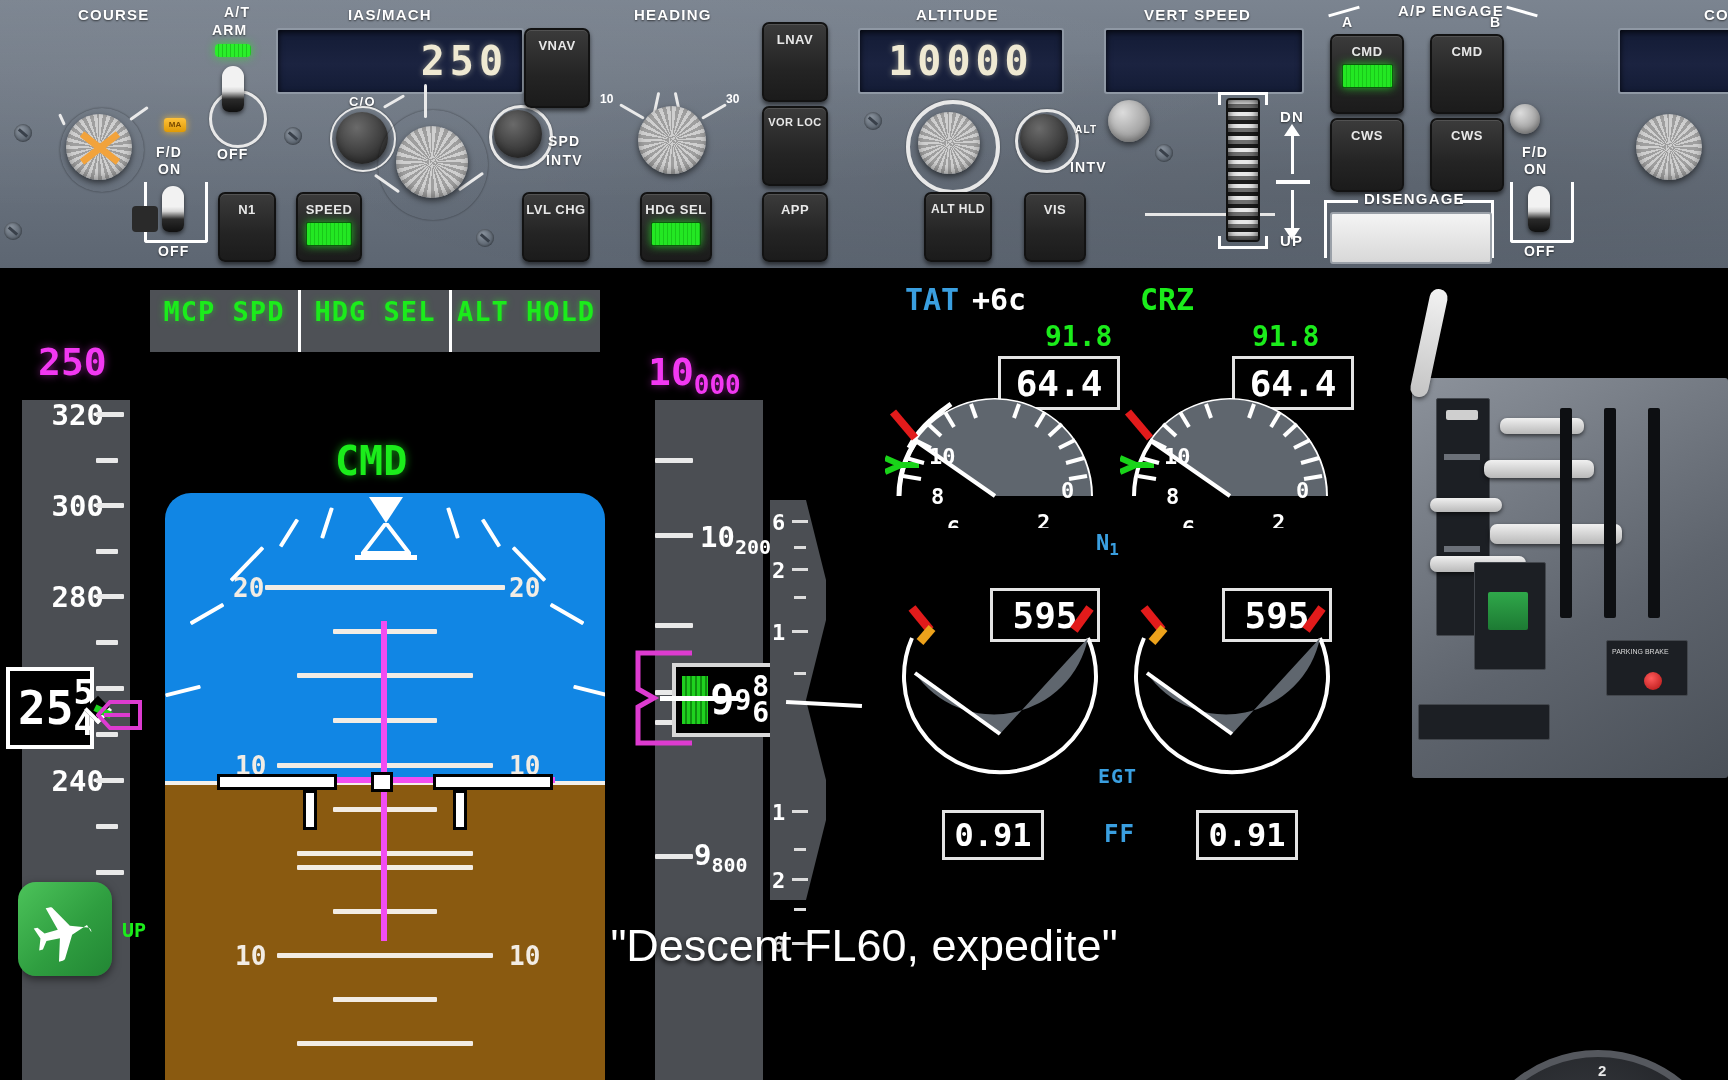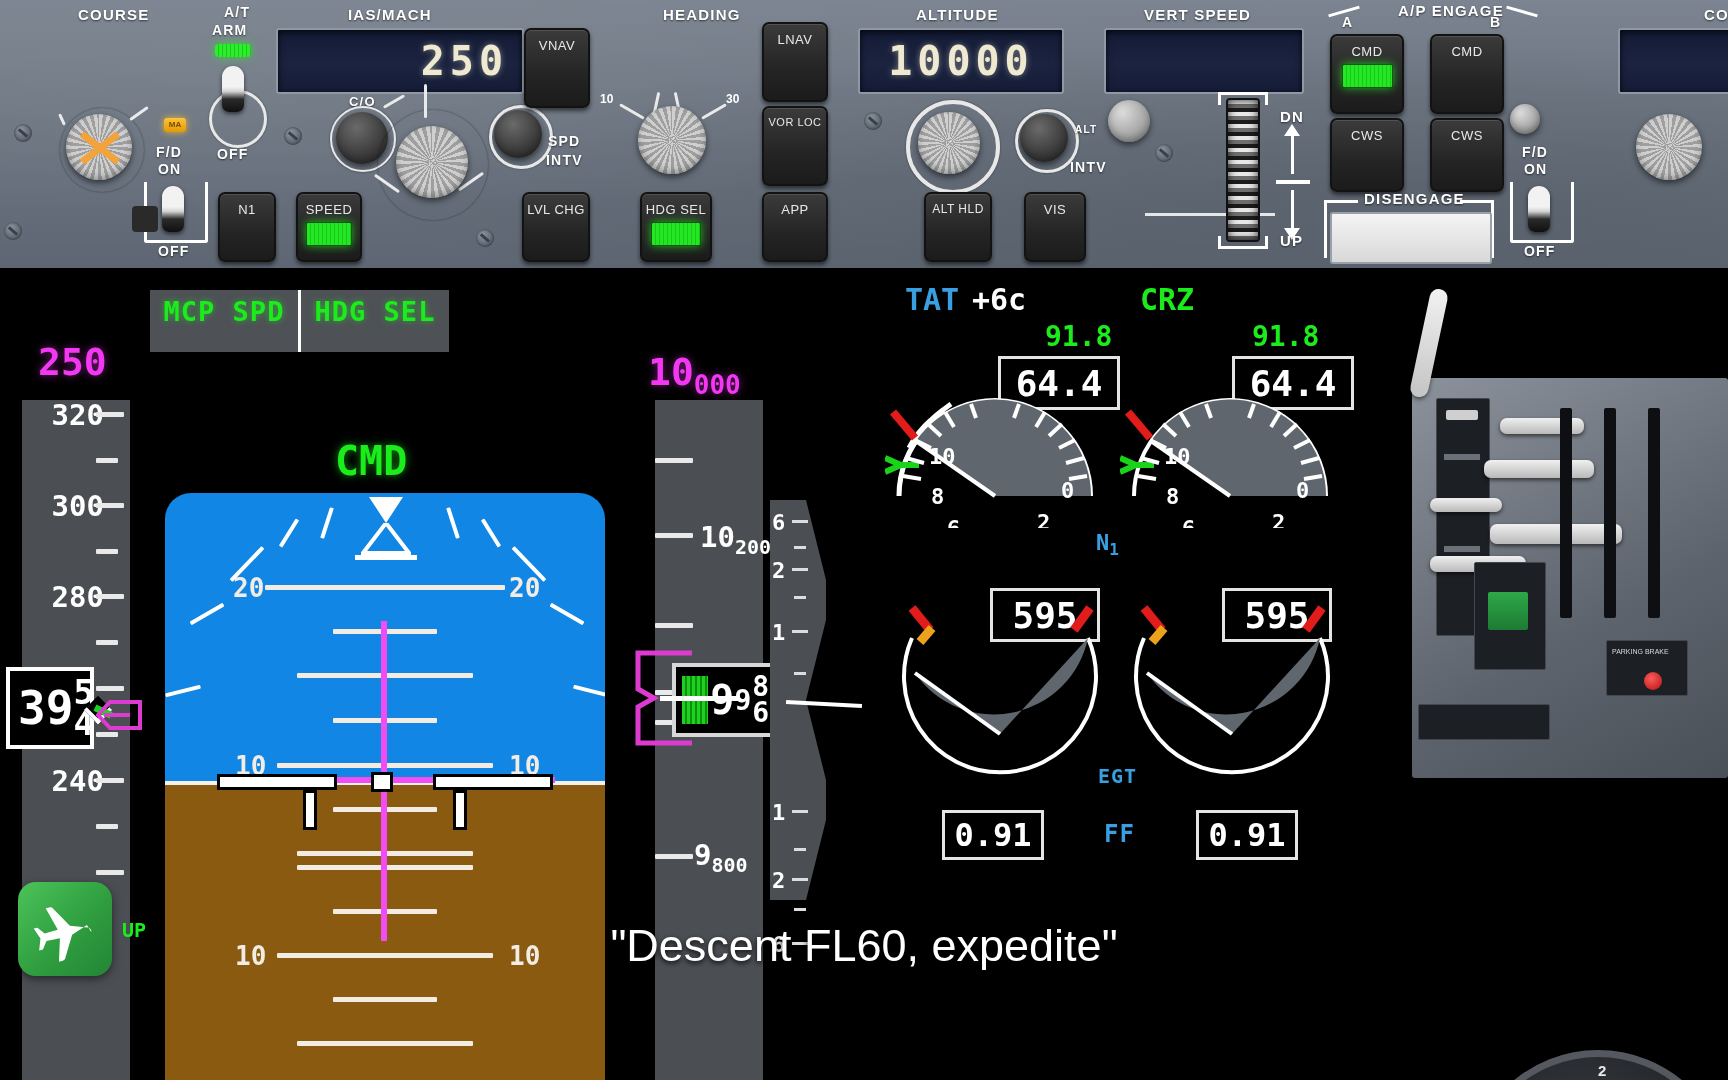--- a/index.html
+++ b/index.html
@@ -43,21 +43,21 @@
     letter-spacing: 5px;
     text-shadow: 0 0 6px rgba(240,235,200,.45);
   }
   .lcd.right { justify-content: flex-end; padding-right: 14px; }
   .mcp-btn {
     position: absolute;
     background: linear-gradient(180deg,#3b3b3b,#242424 60%,#1b1b1b);
     border: 2px solid #121212;
     border-radius: 7px;
     box-shadow: 0 3px 4px rgba(0,0,0,.55), inset 0 1px 0 rgba(255,255,255,.12);
-    color: #e8e8e8; font-size: 13px; font-weight: normal;
+    color: #e8e8e8; font-size: 13px; font-weight: bold;
     display: flex; flex-direction: column; align-items: center; justify-content: flex-start;
     padding-top: 8px; letter-spacing: .5px;
   }
   .mcp-btn .lamp {
     width: 70%; height: 22px; margin-top: 5px; border-radius: 2px;
     background: #1a1a1a; border: 1px solid #0d0d0d;
   }
   .mcp-btn .lamp.on {
     background: repeating-linear-gradient(90deg,#23e723 0 3px,#19c819 3px 4px);
     box-shadow: 0 0 10px rgba(40,230,40,.75);
@@ -314,21 +314,21 @@
       <div class="lamp on"></div>
     </div>
     <div class="mcp-btn" style="left:522px;top:192px;width:64px;height:58px;">
       <span>LVL CHG</span>
     </div>
 
     <div class="mcp-btn" style="left:524px;top:28px;width:62px;height:68px;">
       <span>VNAV</span>
     </div>
 
-    <div class="mcp-label" style="left:663px;top:6px;">HEADING</div>
+    <div class="mcp-label" style="left:634px;top:6px;">HEADING</div>
     <div class="tick-lbl" style="left:600px;top:92px;">10</div>
     <div class="tick-lbl" style="left:726px;top:92px;">30</div>
     <div class="arcline" style="left:618px;top:110px;width:28px;transform:rotate(30deg);"></div>
     <div class="arcline" style="left:700px;top:110px;width:28px;transform:rotate(-30deg);"></div>
     <div class="arcline" style="left:655px;top:92px;width:3px;height:22px;transform:rotate(12deg);"></div>
     <div class="arcline" style="left:676px;top:92px;width:3px;height:22px;transform:rotate(-12deg);"></div>
     <div class="knob ridged" style="left:638px;top:106px;width:68px;height:68px;"></div>
     <div class="mcp-btn" style="left:640px;top:192px;width:68px;height:58px;">
       <span>HDG SEL</span>
       <div class="lamp on"></div>
@@ -411,20 +411,21 @@
     <div class="mcp-label" style="left:1704px;top:6px;">CO</div>
     <div class="lcd" style="left:1618px;top:28px;width:132px;height:62px;"></div>
     <div class="knob ridged" style="left:1636px;top:114px;width:66px;height:66px;"></div>
   </div>
 
   <div id="display">
 
     <div class="fma-wrap">
       <div class="fma-cell">MCP SPD</div>
       <div class="fma-cell">HDG SEL</div>
+      <div class="fma-cell">ALT HOLD</div>
     </div>
 
     <div class="spd-target">250</div>
     <div class="tape" style="left:22px;top:132px;width:108px;height:680px;"></div>
     <div class="tape-lbl" style="left:18px;top:130px;">320</div>
     <div class="tape-tick" style="left:96px;top:144px;width:28px;"></div>
     <div class="tape-tick" style="left:96px;top:190px;width:22px;"></div>
     <div class="tape-lbl" style="left:18px;top:221px;">300</div>
     <div class="tape-tick" style="left:96px;top:235px;width:28px;"></div>
     <div class="tape-tick" style="left:96px;top:281px;width:22px;"></div>
@@ -432,21 +433,21 @@
     <div class="tape-tick" style="left:96px;top:326px;width:28px;"></div>
     <div class="tape-tick" style="left:96px;top:372px;width:22px;"></div>
     <div class="tape-tick" style="left:96px;top:418px;width:28px;"></div>
     <div class="tape-tick" style="left:96px;top:464px;width:22px;"></div>
     <div class="tape-lbl" style="left:18px;top:496px;">240</div>
     <div class="tape-tick" style="left:96px;top:510px;width:28px;"></div>
     <div class="tape-tick" style="left:96px;top:556px;width:22px;"></div>
     <div class="tape-tick" style="left:96px;top:602px;width:28px;"></div>
 
     <div class="spd-box" style="left:6px;top:399px;width:88px;height:82px;padding-left:8px;">
-      <span class="spd-big">39</span>
+      <span class="spd-big">25</span>
       <span class="spd-roll">
         <span>5</span>
         <span>4</span>
       </span>
     </div>
     <div style="position:absolute;left:88px;top:432px;width:16px;height:16px;background:#000;transform:rotate(45deg);border-right:4px solid #fff;border-bottom:4px solid #fff;"></div>
     <div style="position:absolute;left:94px;top:440px;width:18px;height:7px;background:#1dd11d;transform:rotate(26deg);"></div>
 
     <svg style="position:absolute;left:96px;top:428px;" width="46" height="38">
       <polygon points="2,19 14,6 44,6 44,32 14,32" fill="none" stroke="#dd3bd0" stroke-width="4"></polygon>

